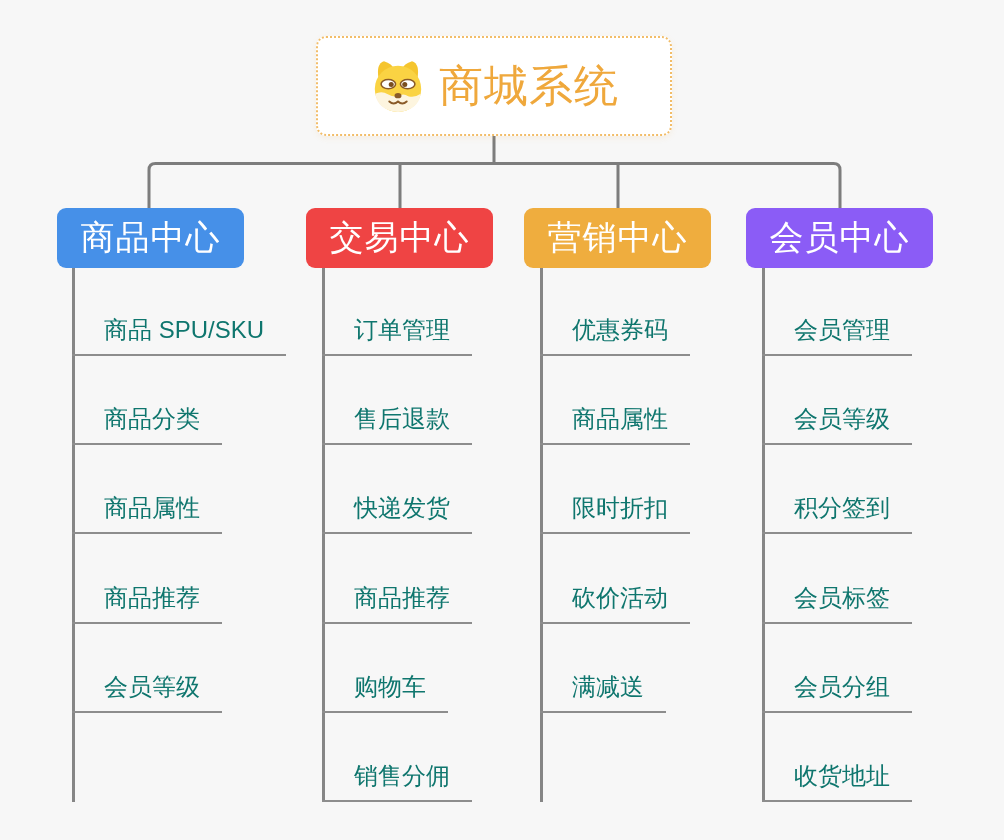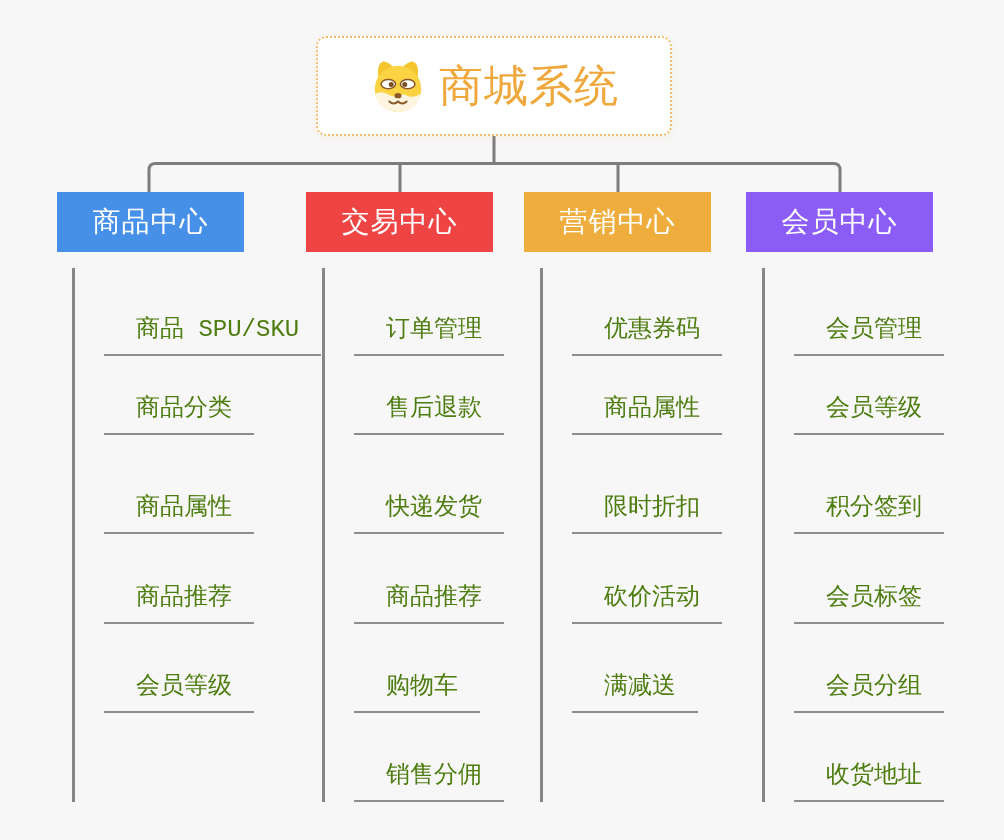--- a/index.html
+++ b/index.html
@@ -2,21 +2,21 @@
 <html><head>
 <meta charset="utf-8">
 <style>
   html, body { margin: 0; padding: 0; }
   body {
     width: 1004px; height: 840px;
     background: #f7f7f7;
     font-family: "Liberation Sans", "DejaVu Sans", sans-serif;
     overflow: hidden;
   }
-  .canvas { position: relative; width: 1004px; height: 684px; font-family: Liberation Mono, monospace; }
+  .canvas { position: relative; width: 1004px; height: 684px; }
 
   
   .connectors { position: absolute; left: 0; top: 0; }
 
   
   .root-node {
     position: absolute; left: 316px; top: 36px;
     width: 356px; height: 100px;
     background: #ffffff;
     border: 2px dotted #f2bd69;
@@ -30,52 +30,51 @@
   .root-title {
     font-size: 44px;
     color: #efa83c;
     letter-spacing: 1px;
     white-space: nowrap;
   }
   .doge { width: 58px; height: 58px; display: inline-block; }
 
   
   .branch {
-    position: absolute; top: 192px;
+    position: absolute; top: 208px;
     width: 187px; height: 60px;
-    border-radius: 0;
+    border-radius: 9px;
     color: #ffffff;
-    font-size: 28px;
+    font-size: 34px;
     display: flex; align-items: center; justify-content: center;
     white-space: nowrap;
     cursor: pointer;
     letter-spacing: 1px;
   }
 
   
   .col { position: absolute; top: 268px; width: 250px; height: 540px; }
   .vline {
     position: absolute; left: 0; top: 0;
     width: 3px; height: 534px;
     background: #868686;
   }
   .leaf {
     position: absolute; left: 0;
     padding: 0 22px 8px 32px;
     border-bottom: 2px solid #8d8d8d;
     font-size: 24px;
     line-height: 32px;
-    color: #4d7c0f;
+    color: #0f766e;
     white-space: nowrap;
     width: fit-content;
     cursor: pointer;
-    margin-left: 32px;
   }
   .leaf:nth-of-type(2) { top: 46px; }
-  .leaf:nth-of-type(3) { top: 125px; }
+  .leaf:nth-of-type(3) { top: 135px; }
   .leaf:nth-of-type(4) { top: 224px; }
   .leaf:nth-of-type(5) { top: 314px; }
   .leaf:nth-of-type(6) { top: 403px; }
   .leaf:nth-of-type(7) { top: 492px; }
 </style>
 </head>
 <body>
 
 <div class="canvas">
 

